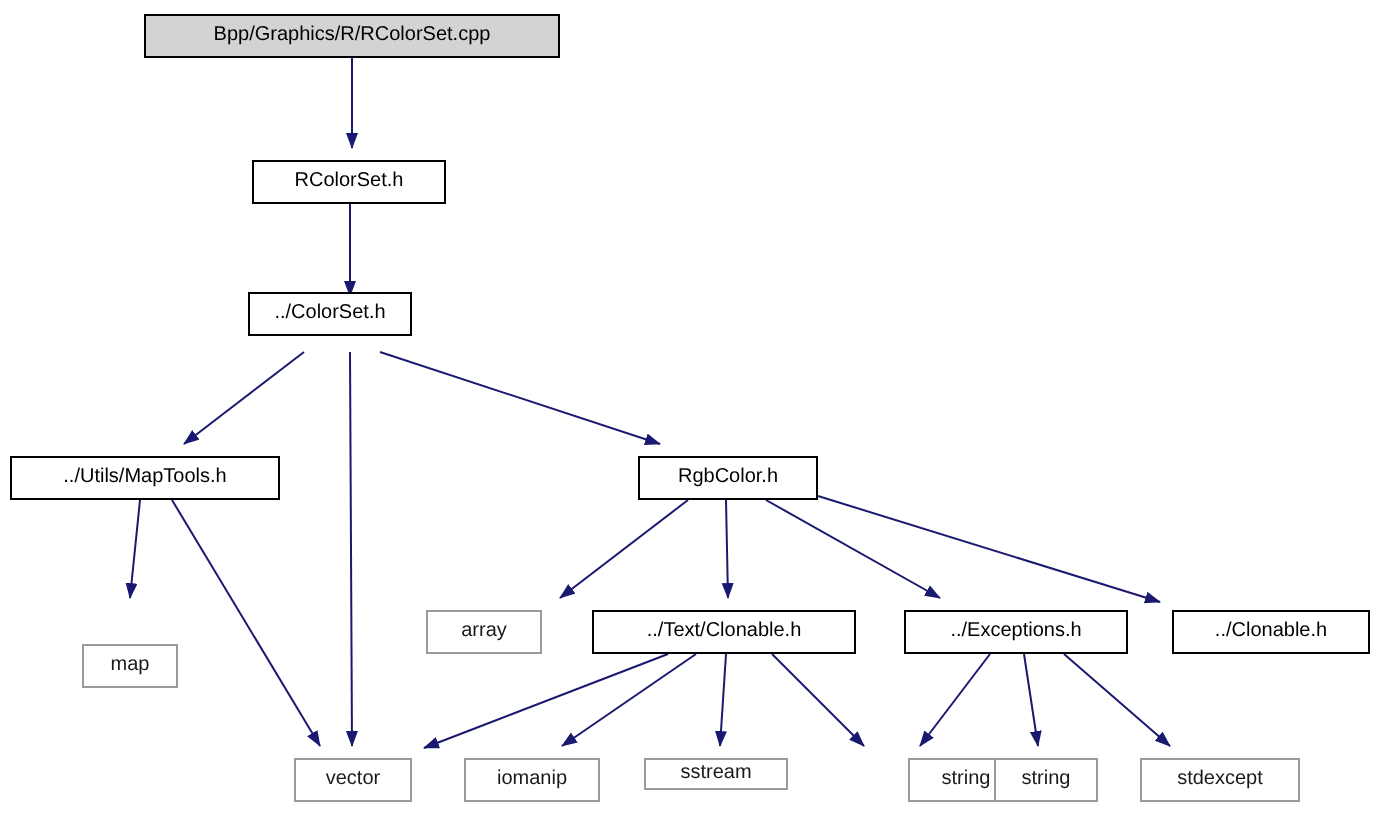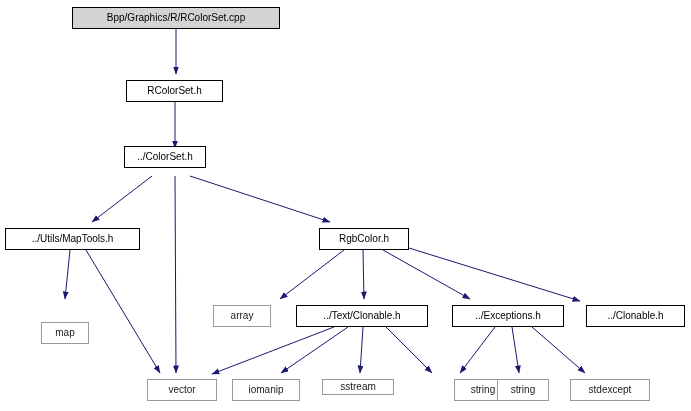--- a/index.html
+++ b/index.html
@@ -107,21 +107,21 @@
       </div>
       <div class="node-box" style="left: 296px; top: 305px; width: 132px; height: 22px;">
         <span>../Text/Clonable.h</span>
       </div>
       <div class="node-box" style="left: 452px; top: 305px; width: 112px; height: 22px;">
         <span>../Exceptions.h</span>
       </div>
       <div class="node-box" style="left: 586px; top: 305px; width: 99px; height: 22px;">
         <span>../Clonable.h</span>
       </div>
-      <div class="node-box ext" style="left: 147px; top: 379px; width: 70px; height: 22px;">
+      <div class="node-box ext" style="left: 147px; top: 379px; width: 59px; height: 22px;">
         <span>vector</span>
       </div>
       <div class="node-box ext" style="left: 232px; top: 379px; width: 68px; height: 22px;">
         <span>iomanip</span>
       </div>
       <div class="node-box ext" style="left: 322px; top: 379px; width: 72px; height: 16px;">
         <span>sstream</span>
       </div>
       <div class="node-box ext" style="left: 417px; top: 379px; width: 58px; height: 22px; margin-left: 37px;">
         <span>string</span>

